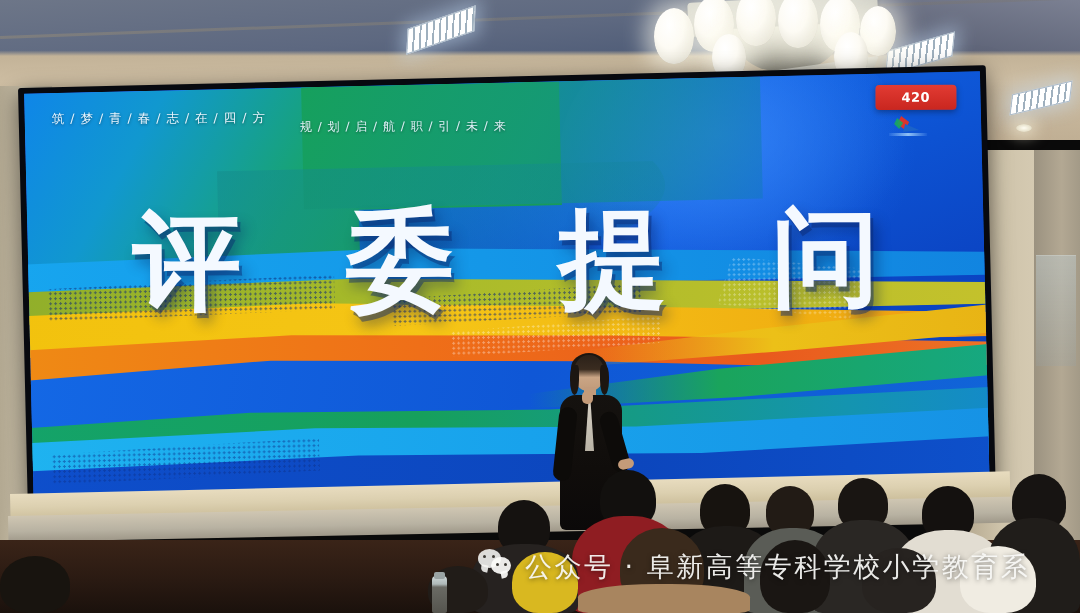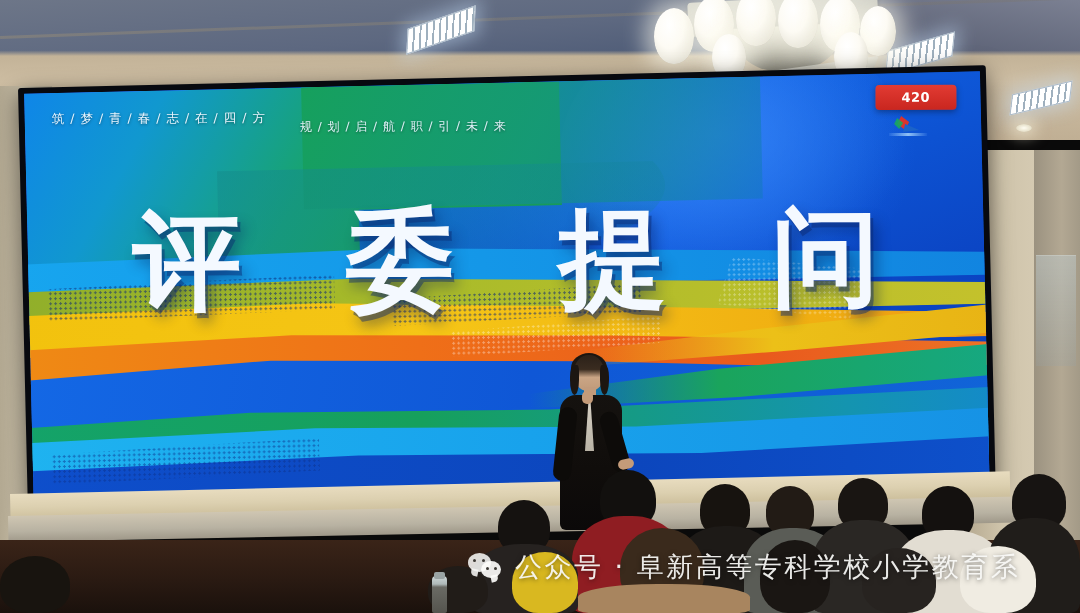--- a/index.html
+++ b/index.html
@@ -300,22 +300,22 @@
     position:absolute;left:34px;top:36px;width:11px;height:13px;
     background:#c49b79;border-radius:5px;
   }
 
   
   .aud{position:absolute;border-radius:50% 50% 40% 40%;}
   .aud-body{position:absolute;border-radius:46% 46% 10% 10%;}
 
   
   .watermark{
-    position:absolute;left:468px;top:549px;
-    display:flex;align-items:center;gap:13px;
+    position:absolute;left:478px;top:549px;
+    display:flex;align-items:flex-start;gap:13px;
     z-index:40;
   }
   .wechat-icon{position:relative;width:34px;height:28px;}
   .wb-big{
     position:absolute;left:0;top:0;width:23px;height:19px;border-radius:50%;
     background:rgba(246,246,244,.88);
   }
   .wb-big:after{
     content:"";position:absolute;left:3px;bottom:-4px;width:7px;height:7px;
     background:rgba(246,246,244,.88);border-radius:0 0 0 60%;transform:rotate(12deg);

